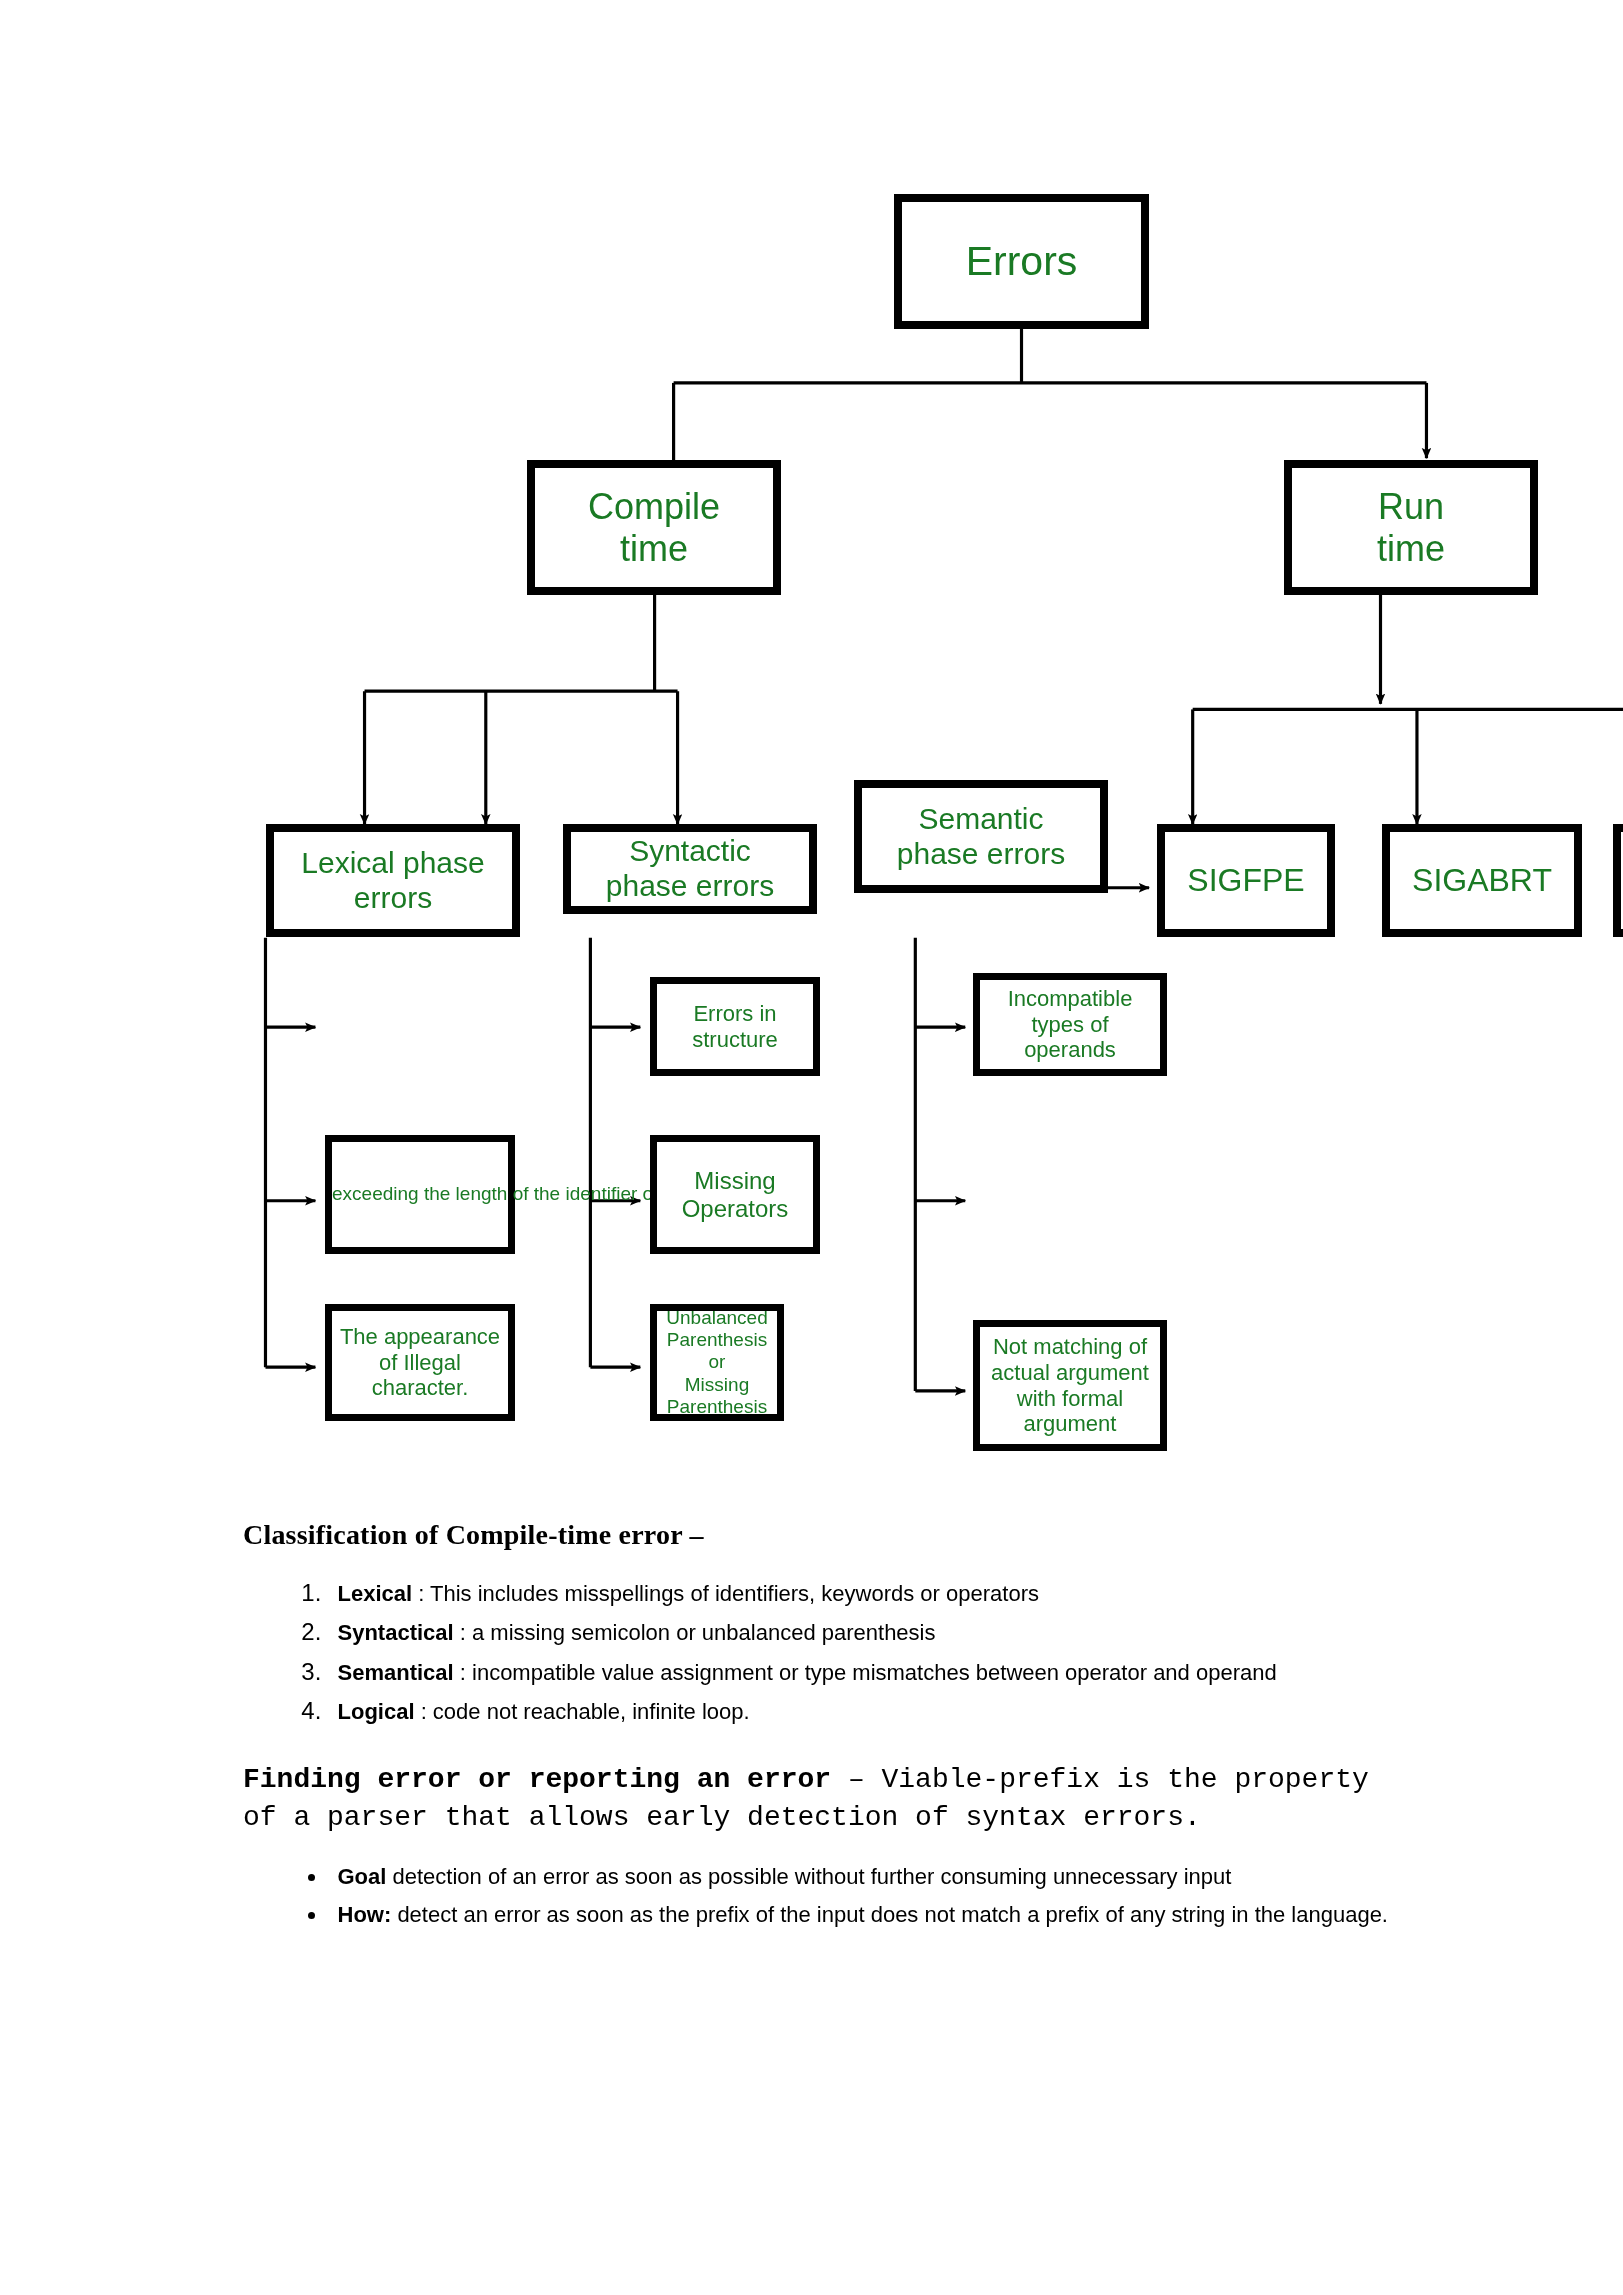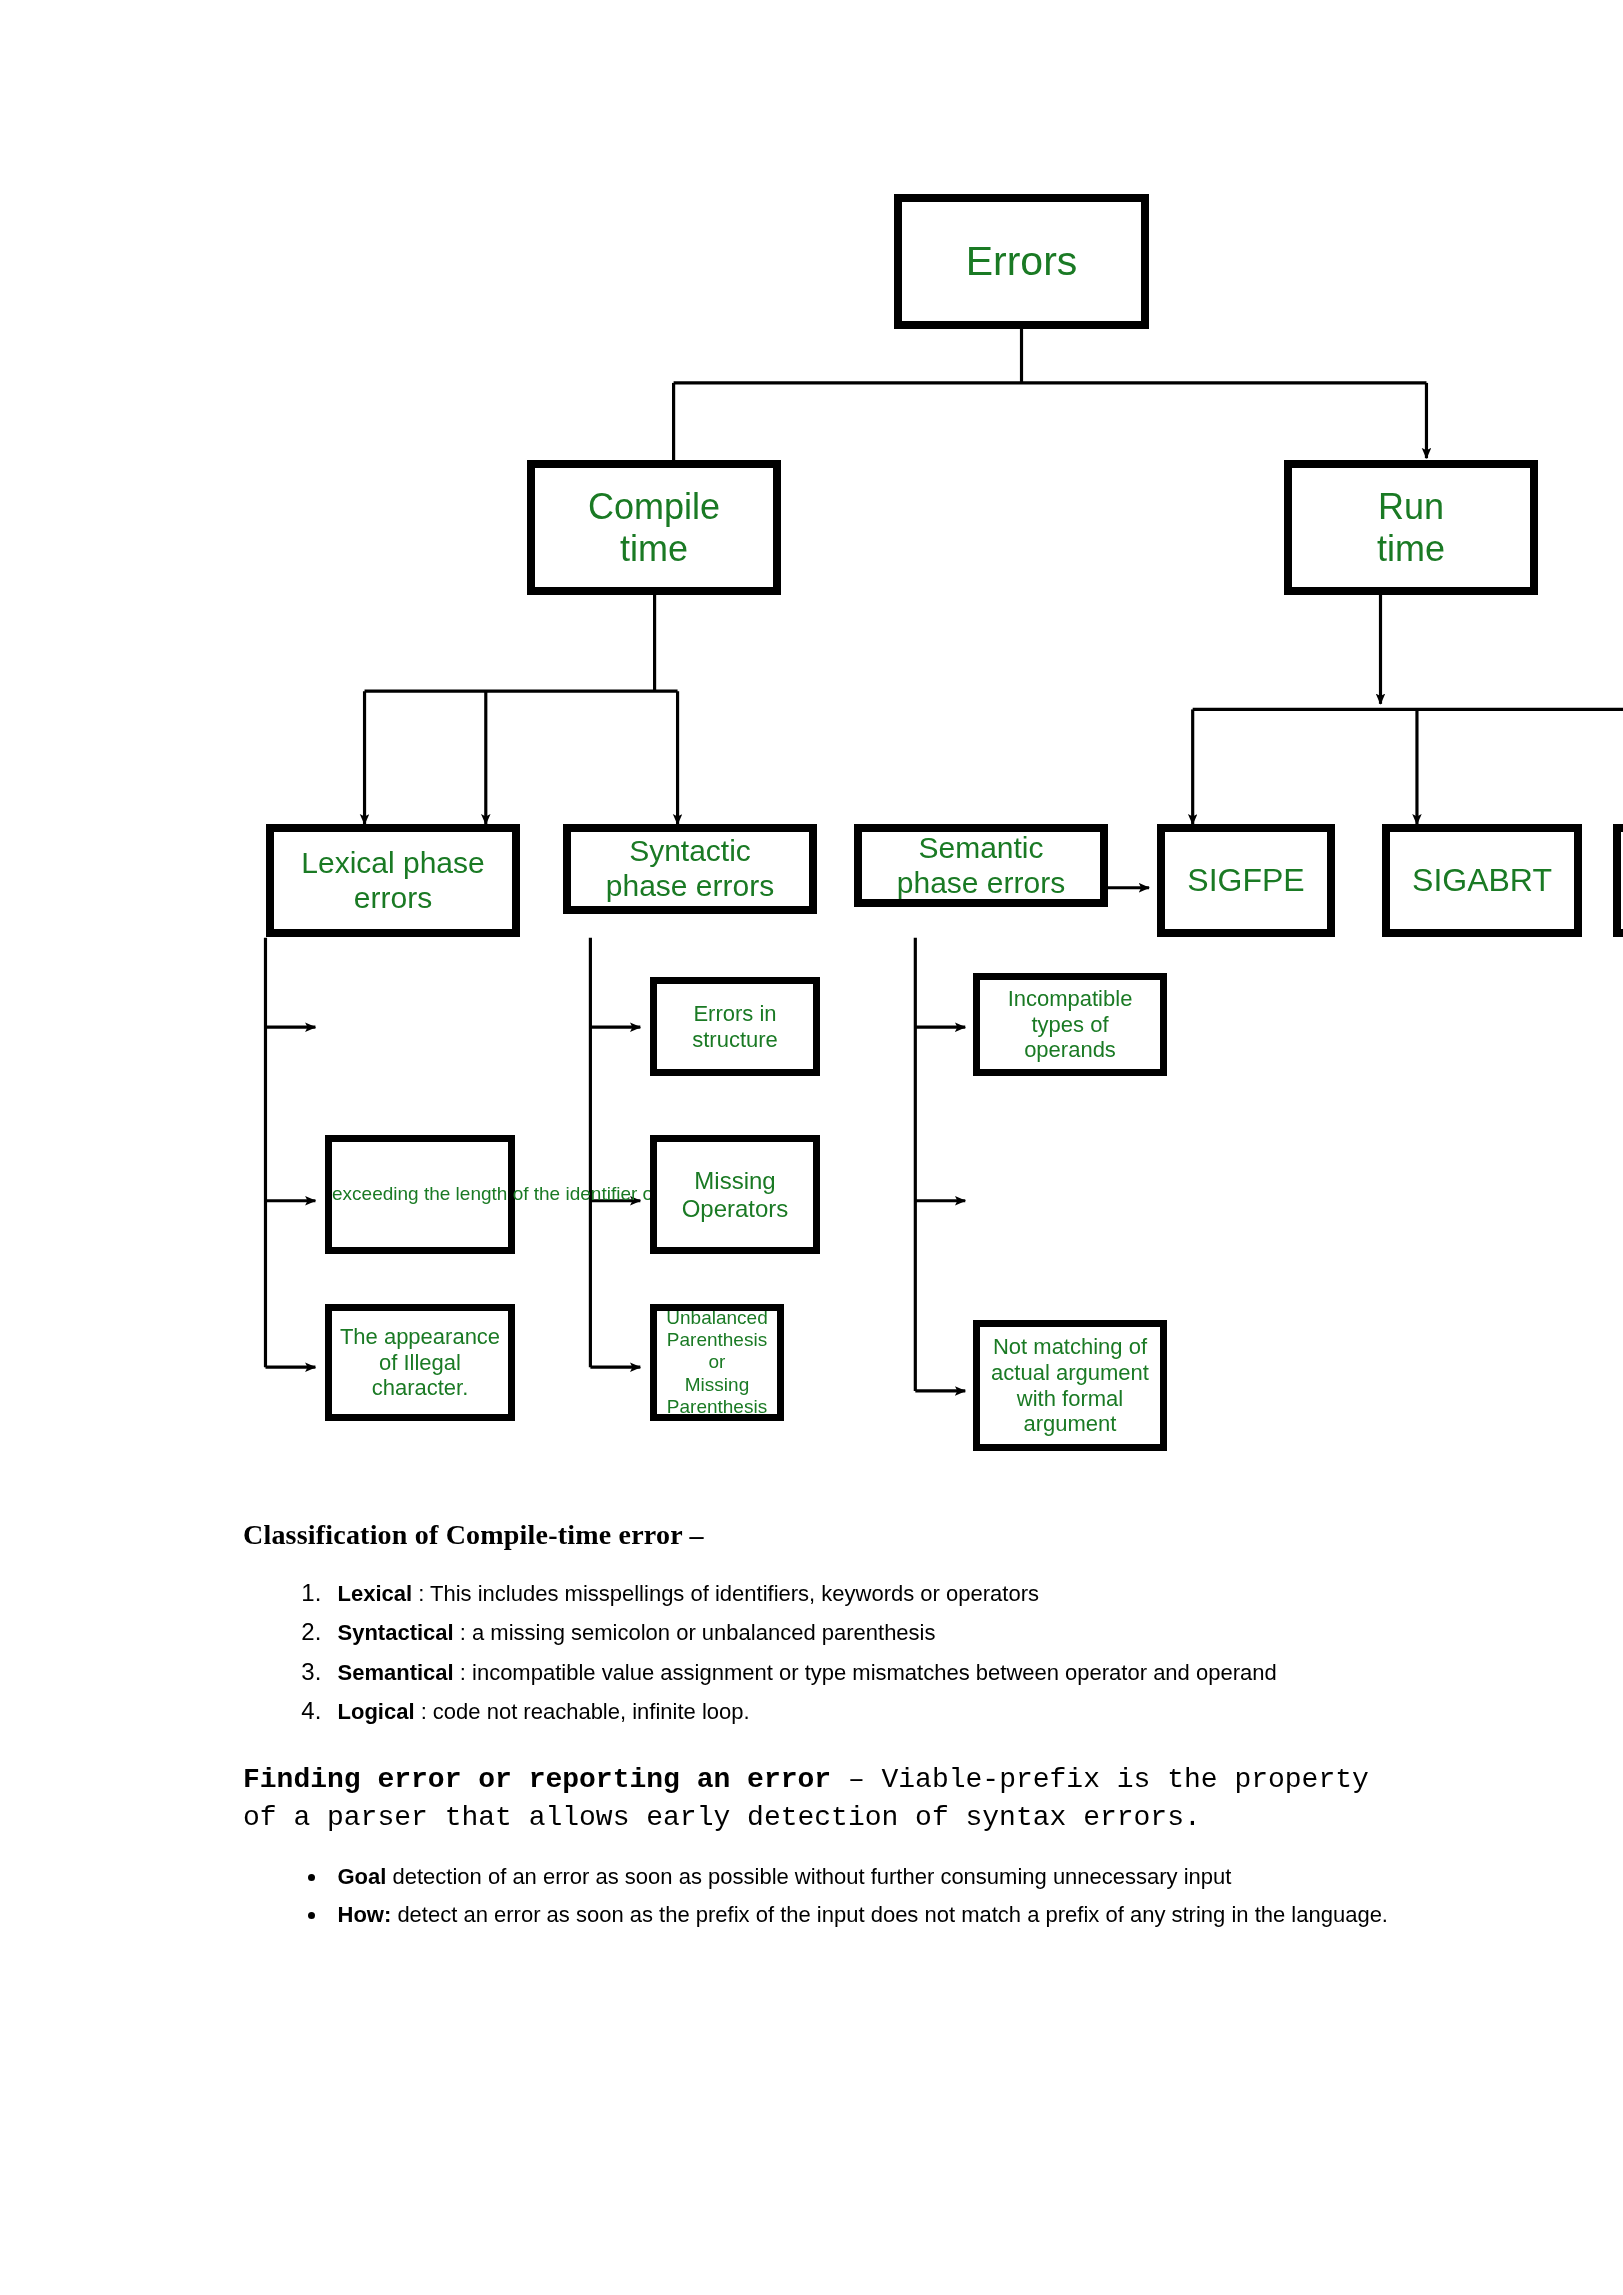--- a/index.html
+++ b/index.html
@@ -136,21 +136,21 @@
     </div>
 
     <div class="node n-lvl3" style="left:266px;top:824px;width:254px;height:113px;">
       <span>Lexical phase
 errors</span>
     </div>
     <div class="node n-lvl3" style="left:563px;top:824px;width:254px;height:90px;">
       <span>Syntactic
 phase errors</span>
     </div>
-    <div class="node n-lvl3" style="left:854px;top:824px;width:254px;height:83px;">
+    <div class="node n-lvl3" style="left:854px;top:780px;width:254px;height:113px;">
       <span>Semantic
 phase errors</span>
     </div>
 
     <div class="node n-sig" style="left:1157px;top:824px;width:178px;height:113px;">
       <span>SIGFPE</span>
     </div>
     <div class="node n-sig" style="left:1382px;top:824px;width:200px;height:113px;">
       <span>SIGABRT</span>
     </div>

